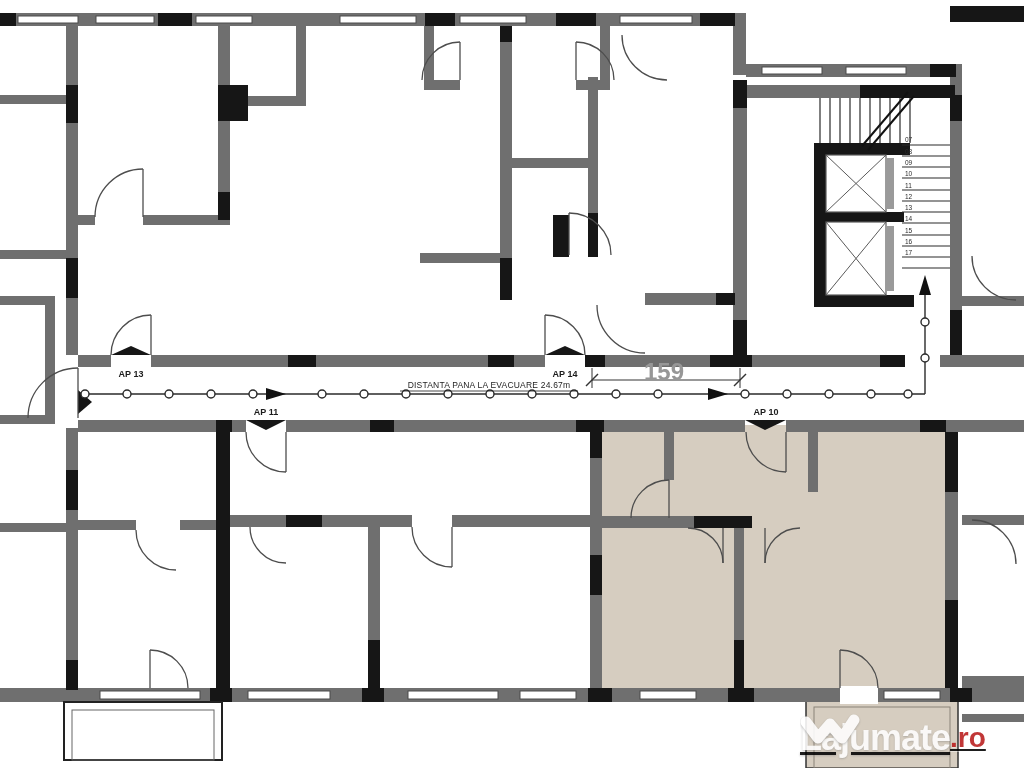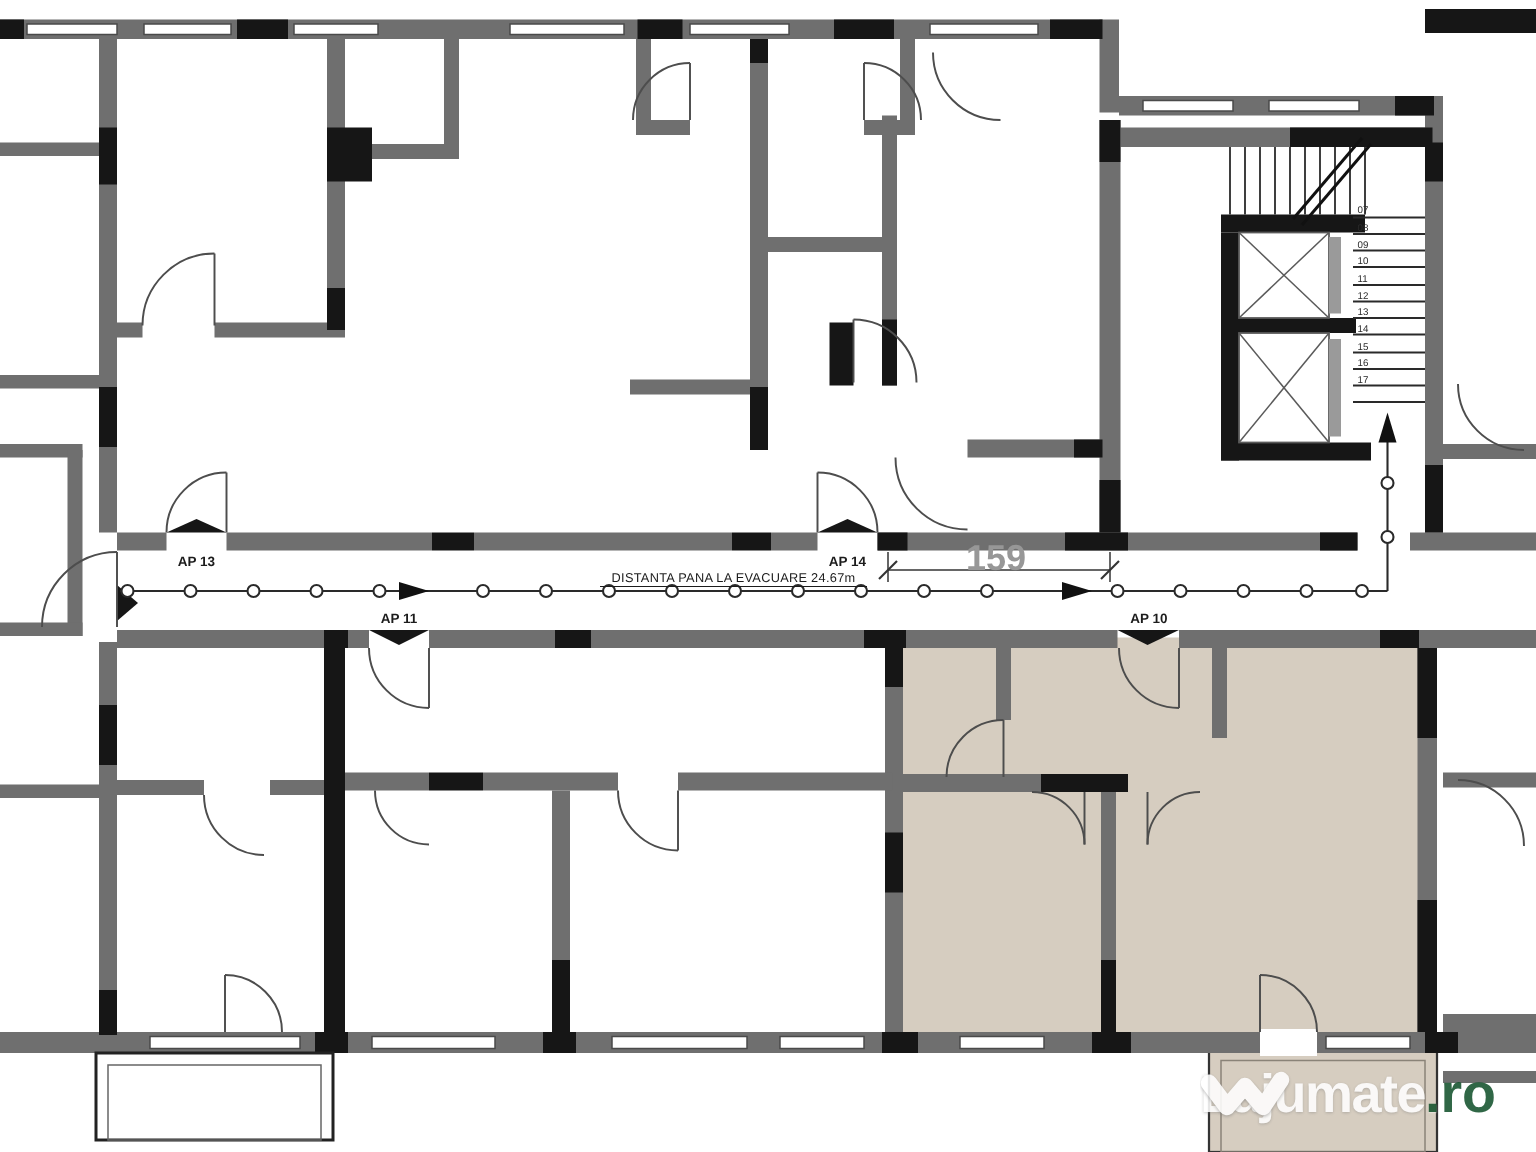--- a/index.html
+++ b/index.html
@@ -5,24 +5,24 @@
   html,body{margin:0;padding:0;background:#ffffff;}
   #stage{position:relative;width:1024px;height:768px;background:#ffffff;overflow:hidden;
          font-family:"Liberation Sans", sans-serif;}
   svg{position:absolute;left:0;top:0;}
   text{font-family:"Liberation Sans", sans-serif;}
   .lbl{font-size:9px;fill:#1c1c1c;font-weight:bold;}
   .evac{font-size:8.5px;fill:#1c1c1c;letter-spacing:.2px;}
   .dim{font-size:24px;fill:#979797;font-weight:bold;}
   .stepnum{font-size:6.5px;fill:#2a2a2a;}
   #watermark{position:absolute;left:800px;top:708px;width:224px;height:60px;
-             display:flex;align-items:flex-start;opacity:.88;pointer-events:none;}
+             display:flex;align-items:center;opacity:.88;pointer-events:none;text-decoration:underline;}
   #wm-text{font-size:36px;font-weight:bold;color:#ffffff;
            text-shadow:0 1px 2px rgba(120,120,120,.45);letter-spacing:-1px;}
-  #wm-tld{font-size:37px;font-weight:bold;color:#14532d;text-shadow:0 1px 1px rgba(255,255,255,.5);}
+  #wm-tld{font-size:28px;font-weight:bold;color:#b91c1c;text-shadow:0 1px 1px rgba(255,255,255,.5);}
 </style>
 </head>
 <body>
 
 <div id="stage">
 <svg width="1024" height="768" viewBox="0 0 1024 768">
 
   <g>
     <rect x="596" y="425" width="360" height="268" fill="#d6cdc0"></rect>
     <rect x="806" y="700" width="152" height="68" fill="#d6cdc0" stroke="#333" stroke-width="1.5"></rect>

